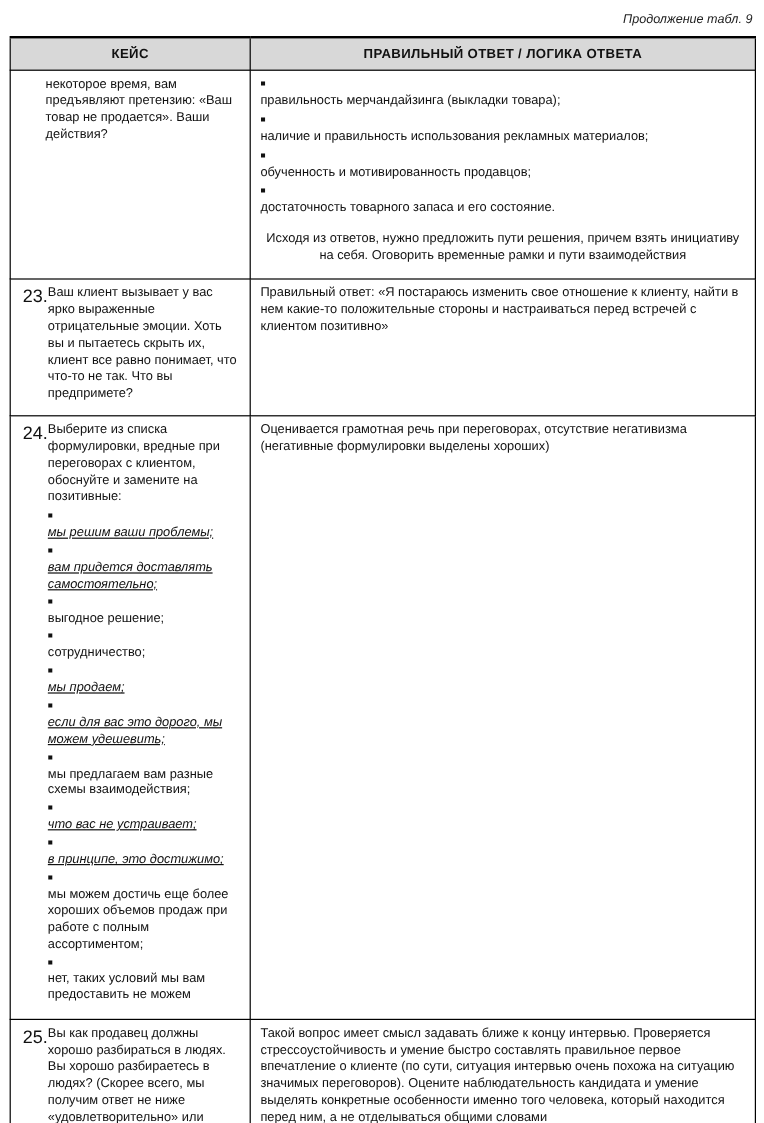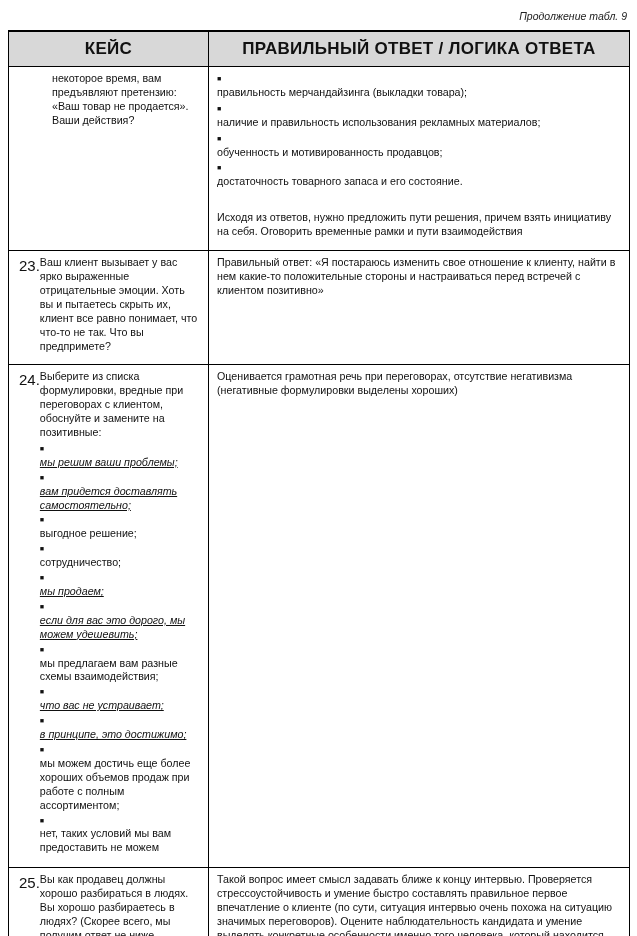--- a/index.html
+++ b/index.html
@@ -23,21 +23,21 @@
   table.main {
     border-collapse: collapse;
     width: 621px;
     table-layout: fixed;
   }
   table.main th, table.main td {
     border: 1px solid #000;
   }
   table.main th {
     background: #d8d8d8;
-    font-size: 17px;
+    font-size: 11px;
     font-weight: bold;
     letter-spacing: 0.3px;
     padding: 7px 4px;
     border-top: 2.5px solid #000;
   }
   col.case-col { width: 200px; }
   col.answer-col { width: 421px; }
 
   td {
     vertical-align: top;
@@ -47,40 +47,40 @@
   }
   td.case-cell { padding-left: 10px; padding-right: 7px; }
 
   .case-body { display: flex; }
   .num {
     flex: 0 0 19px;
     font-size: 15px;
   }
   .case-content { flex: 1; min-width: 0; }
   .case-text { text-align: left; }
-  .case-cell.continued .case-content { margin-left: 33px; }
+  .case-cell.continued .case-content { margin-left: 19px; }
 
   .bullets { list-style: none; margin-top: 2px; }
   .bullet { display: flex; margin: 0 0 1px 0; flex-direction: column; }
   .bullet .marker {
     flex: 0 0 12px;
     position: relative;
   }
   .bullet .marker::before {
     content: "■";
     font-size: 7px;
     position: relative;
     top: -1px;
   }
   .bullet .b-text { flex: 1; min-width: 0; }
   .bullet.italic .b-text { font-style: italic; text-decoration: underline; }
 
   .answer-cell .bullets { margin-top: 0; }
   .answer-cell .bullet { margin-bottom: 2px; }
-  .after-bullets { margin-top: 22px; }
+  .after-bullets { margin-top: 12px; text-align: center; }
 </style>
 </head>
 <body>
 
 <div class="page">
 
   <div class="note">Продолжение табл. 9</div>
 
   <table class="main">
     <colgroup>

